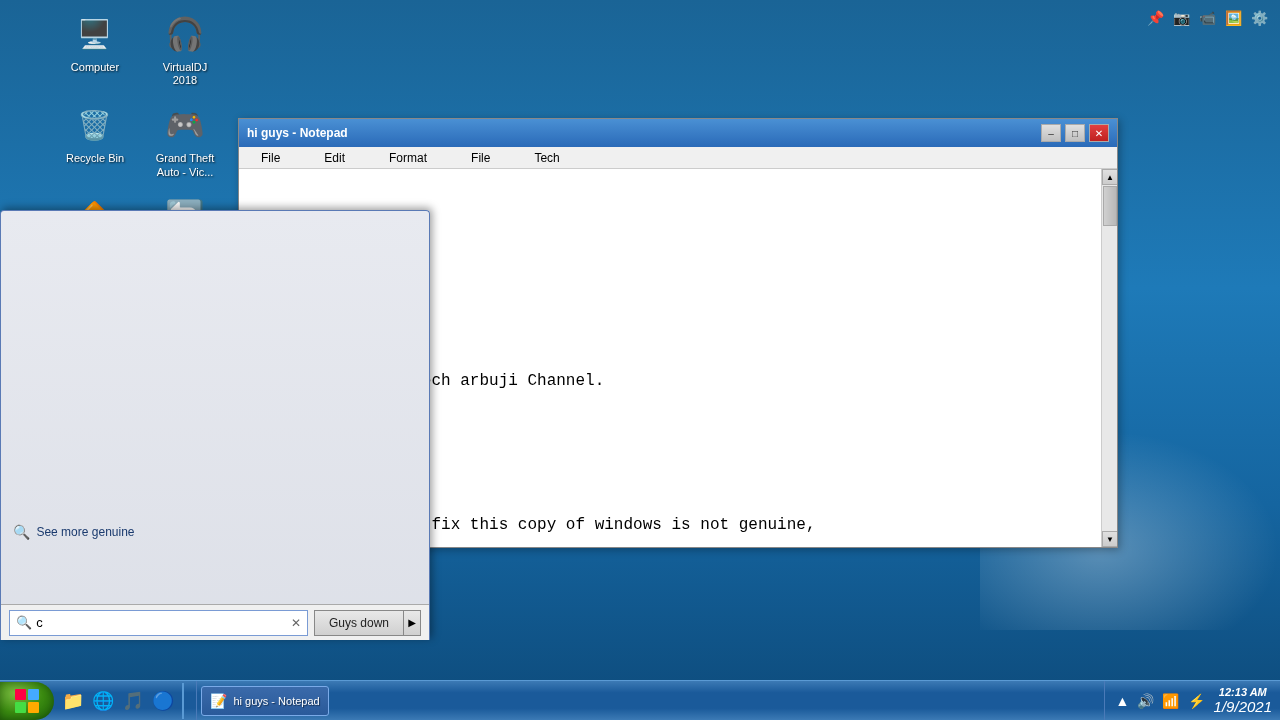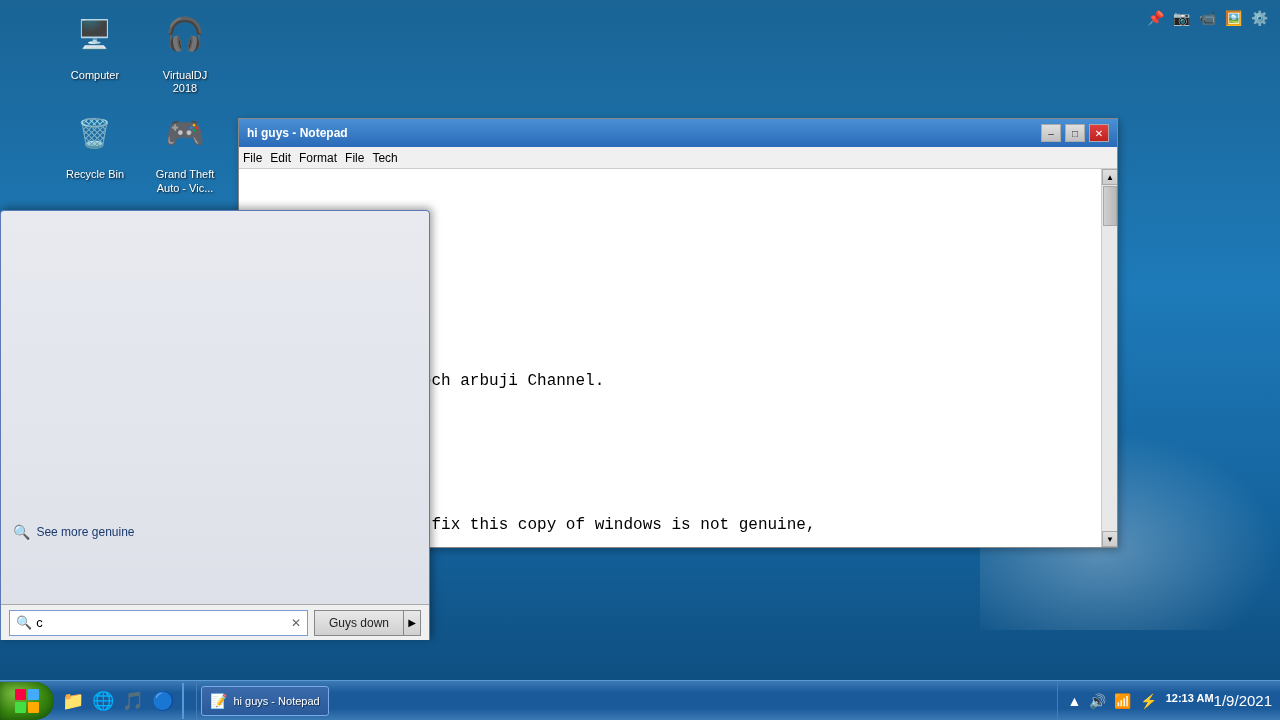--- a/index.html
+++ b/index.html
@@ -48,21 +48,21 @@
       height: 40px;
       display: flex;
       align-items: center;
       justify-content: center;
       font-size: 32px;
     }
     .icon-label {
       color: white;
       font-size: 11px;
       text-align: center;
-      margin-top: 15px;
+      margin-top: 7px;
       text-shadow: 1px 1px 2px rgba(0,0,0,0.8);
       line-height: 1.2;
     }
 
     
     .systray-top {
       position: absolute;
       top: 8px;
       right: 10px;
       display: flex;
@@ -247,21 +247,21 @@
     }
 
     .notepad-menubar {
       background: #f0f0f0;
       height: 22px;
       display: flex;
       align-items: center;
       border-bottom: 1px solid #ccc;
     }
     .menu-item {
-      padding: 2px 4px;
+      padding: 2px 22px;
       font-size: 12px;
       cursor: pointer;
       color: #000;
     }
 
     .notepad-content {
       flex: 1;
       display: flex;
       overflow: hidden;
     }
@@ -368,23 +368,24 @@
       align-items: center;
     }
     .tray-icon-item {
       font-size: 14px;
       color: white;
       cursor: pointer;
       padding: 2px;
     }
     .clock-area {
       display: flex;
-      flex-direction: row;
-      align-items: flex-start;
-      cursor: pointer;
+      flex-direction: column;
+      align-items: center;
+      cursor: pointer;
+      font-style: italic;
     }
     .clock-time {
       color: white;
       font-size: 11px;
       font-weight: bold;
     }
     .clock-date {
       color: white;
       font-size: 15px;
     }

